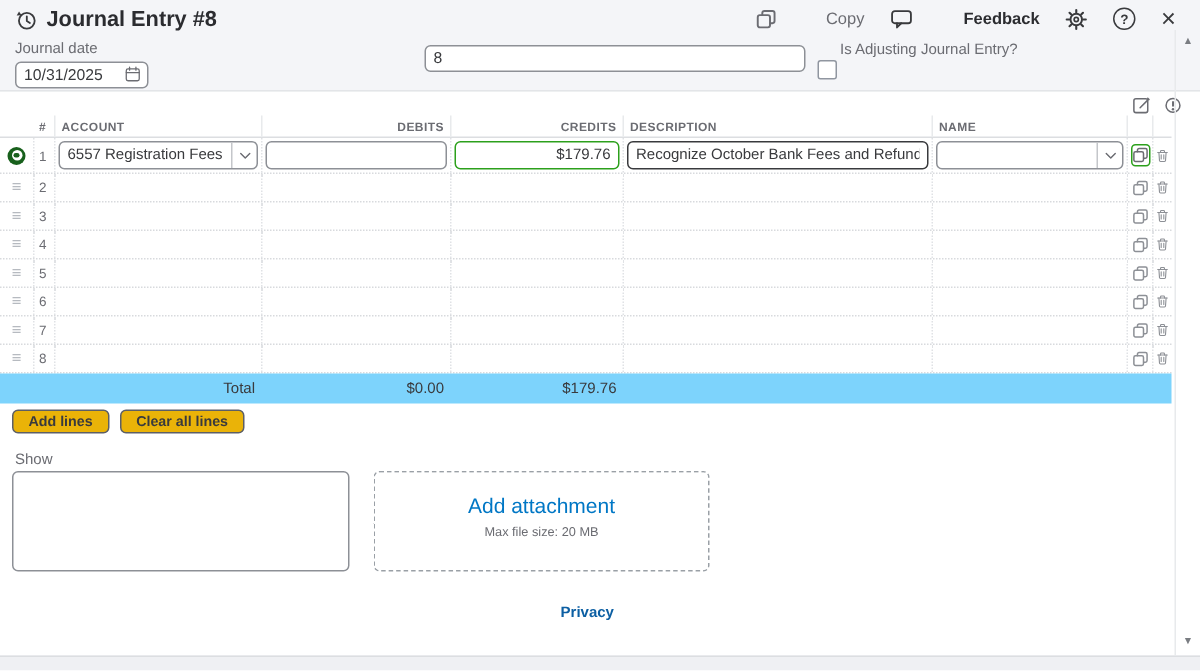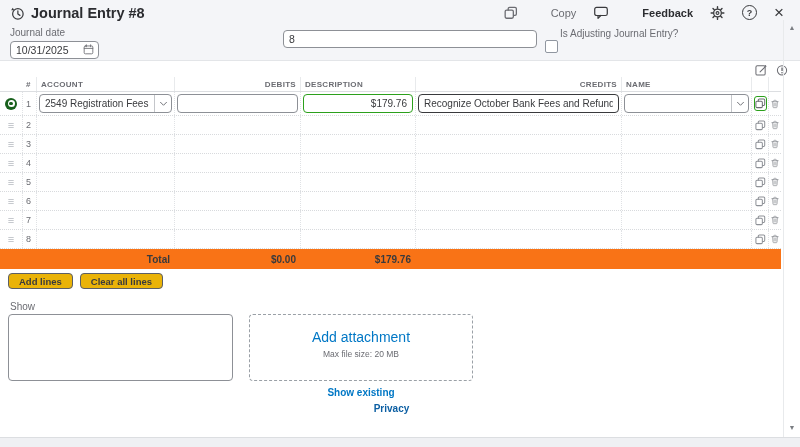--- a/index.html
+++ b/index.html
@@ -69,21 +69,21 @@
   .cin.focus { border:1.8px solid #393a3d; }
   .sel { width:100%; height:19px; border:1px solid #8d9096; border-radius:4px; background:#fff;
     display:flex; align-items:center; cursor:pointer; }
   .sel-txt { flex:1; font-size:10px; padding:0 5px; color:#393a3d; white-space:nowrap; overflow:hidden; }
   .sel-cvr { width:17px; height:100%; border-left:1px solid #c4c6ca; display:flex;
     align-items:center; justify-content:center; }
   .icbox { width:15px; height:15px; display:flex; align-items:center; justify-content:center; }
   .icbox.green { border:1px solid #2ca01c; border-radius:3px; }
   .c-copy, .c-trash { justify-content:center; }
 
-  .totrow { height:20px; background:#f97316; font-weight:bold; font-size:10px; color:#393a3d; }
+  .totrow { height:20px; background:#7dd3fc; font-weight:normal; font-size:10px; color:#393a3d; }
   .totrow .tc { padding:0 4px; text-align:right; }
 
   
   .btn-row { position:absolute; top:273px; left:8px; display:flex; gap:7px; }
   .btn { border:1px solid #5c5f66; border-radius:4px; background:#eab308; font-size:9.5px;
     font-weight:bold; color:#393a3d; padding:2px 10px; height:16px; line-height:11px;
     cursor:pointer; font-family:"Liberation Sans", sans-serif; }
 
   
   .memo-label { position:absolute; top:301px; left:10px; font-size:10px; color:#6b6c72; }
@@ -216,39 +216,39 @@
     </span>
   </div>
 
   <div class="tbl">
 
     <div class="thead">
       <div class="hc"></div>
       <div class="hc">#</div>
       <div class="hc bl">ACCOUNT</div>
       <div class="hc bl r">DEBITS</div>
+      <div class="hc bl r">CREDITS</div>
       <div class="hc bl">DESCRIPTION</div>
-      <div class="hc bl r">CREDITS</div>
       <div class="hc bl">NAME</div>
       <div class="hc bl"></div>
         <div class="hc bl"></div>
     </div>
 
     <div class="trow row1">
       <div class="cell c-handle">
         <span class="dot-outer">
             <span class="dot-mid">
               <span class="dot-in"></span>
             </span>
           </span>
       </div>
       <div class="cell c-num">1</div>
       <div class="cell bl">
         <div class="sel">
-          <span class="sel-txt">2549 Registration Fees</span>
+          <span class="sel-txt">6557 Registration Fees</span>
           <span class="sel-cvr">
             <svg width="9" height="6" viewBox="0 0 10 7">
                 <use class="stg" href="#sym-chev"></use>
               </svg>
           </span>
         </div>
       </div>
       <div class="cell bl">
         <input class="cin" value="" style="">
       </div>
@@ -449,21 +449,20 @@
   </div>
 
   <div class="memo-label">Show</div>
   <textarea class="memo-ta" style=""></textarea>
 
   <div class="att-label">Attachments</div>
   <div class="att-box">
     <div class="att-add">Add attachment</div>
     <div class="att-max">Max file size: 20 MB</div>
   </div>
-  <div class="show-existing">Show existing</div>
 
   <div class="privacy">Privacy</div>
 
   <div class="bottombar"></div>
   <div class="scrollbar">
     <div class="sb-arrow sb-up">▲</div>
     <div class="sb-arrow sb-down">▼</div>
   </div>
 </div>
 

